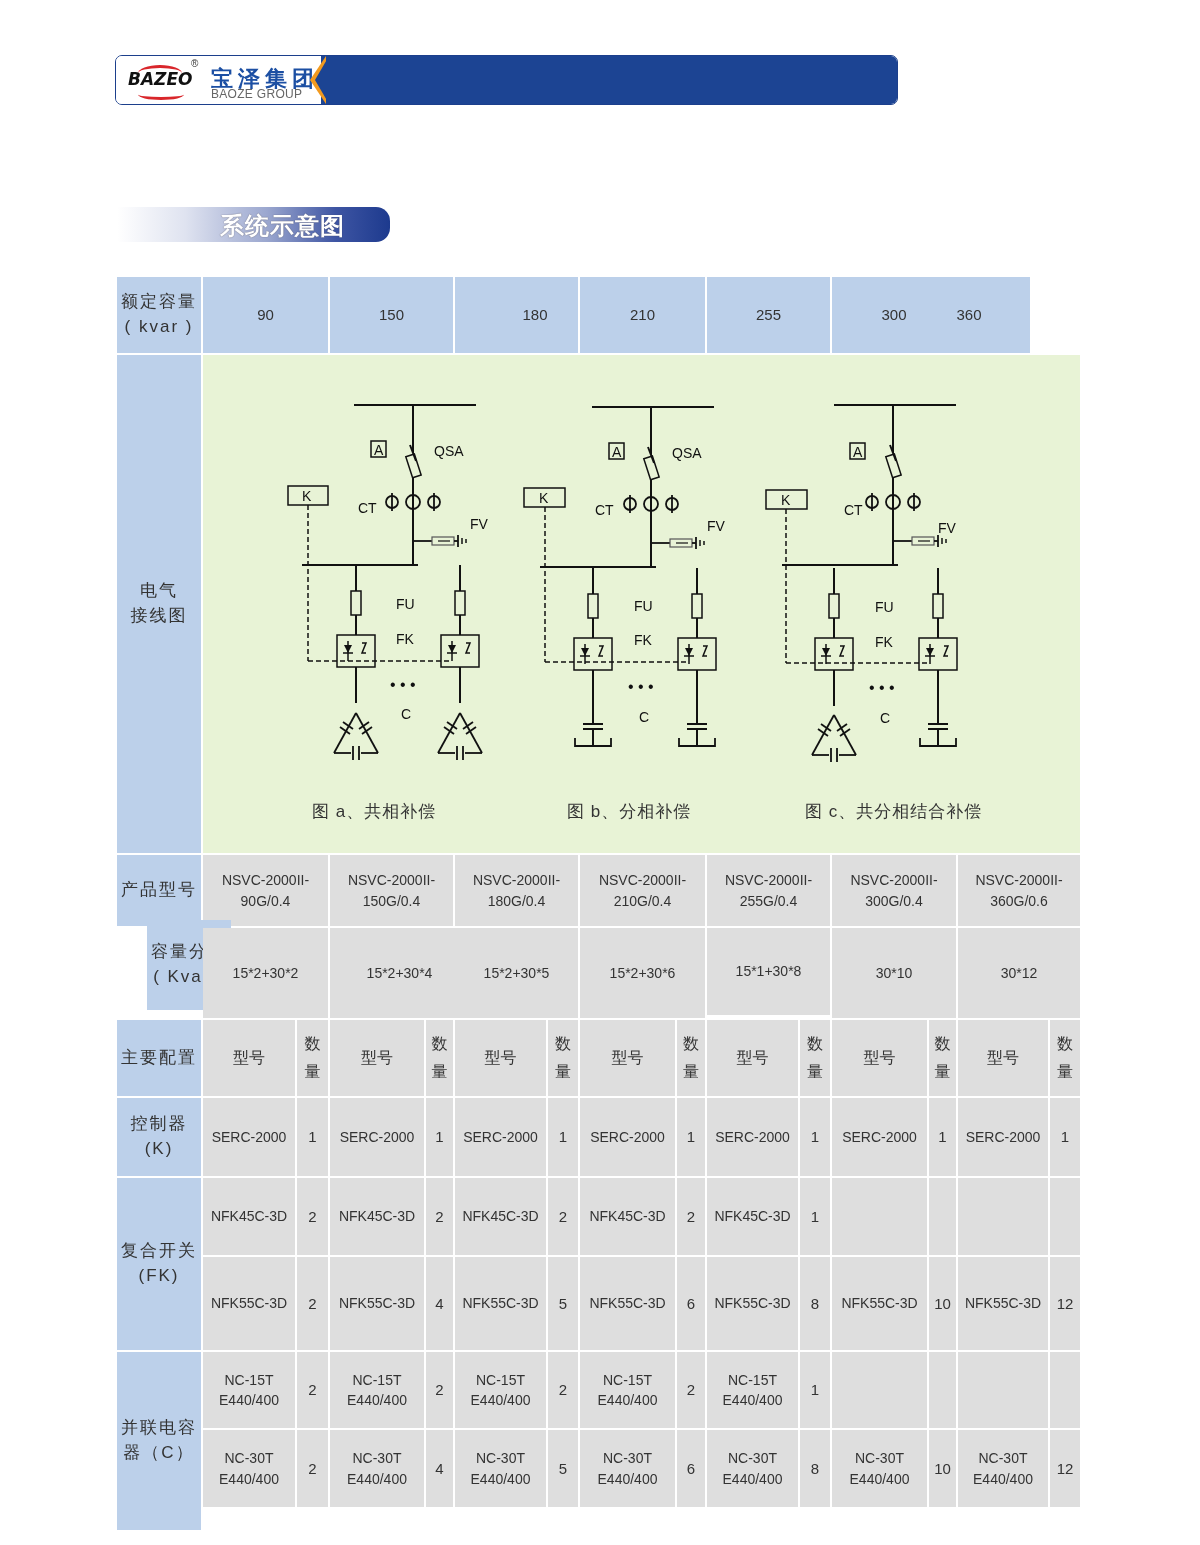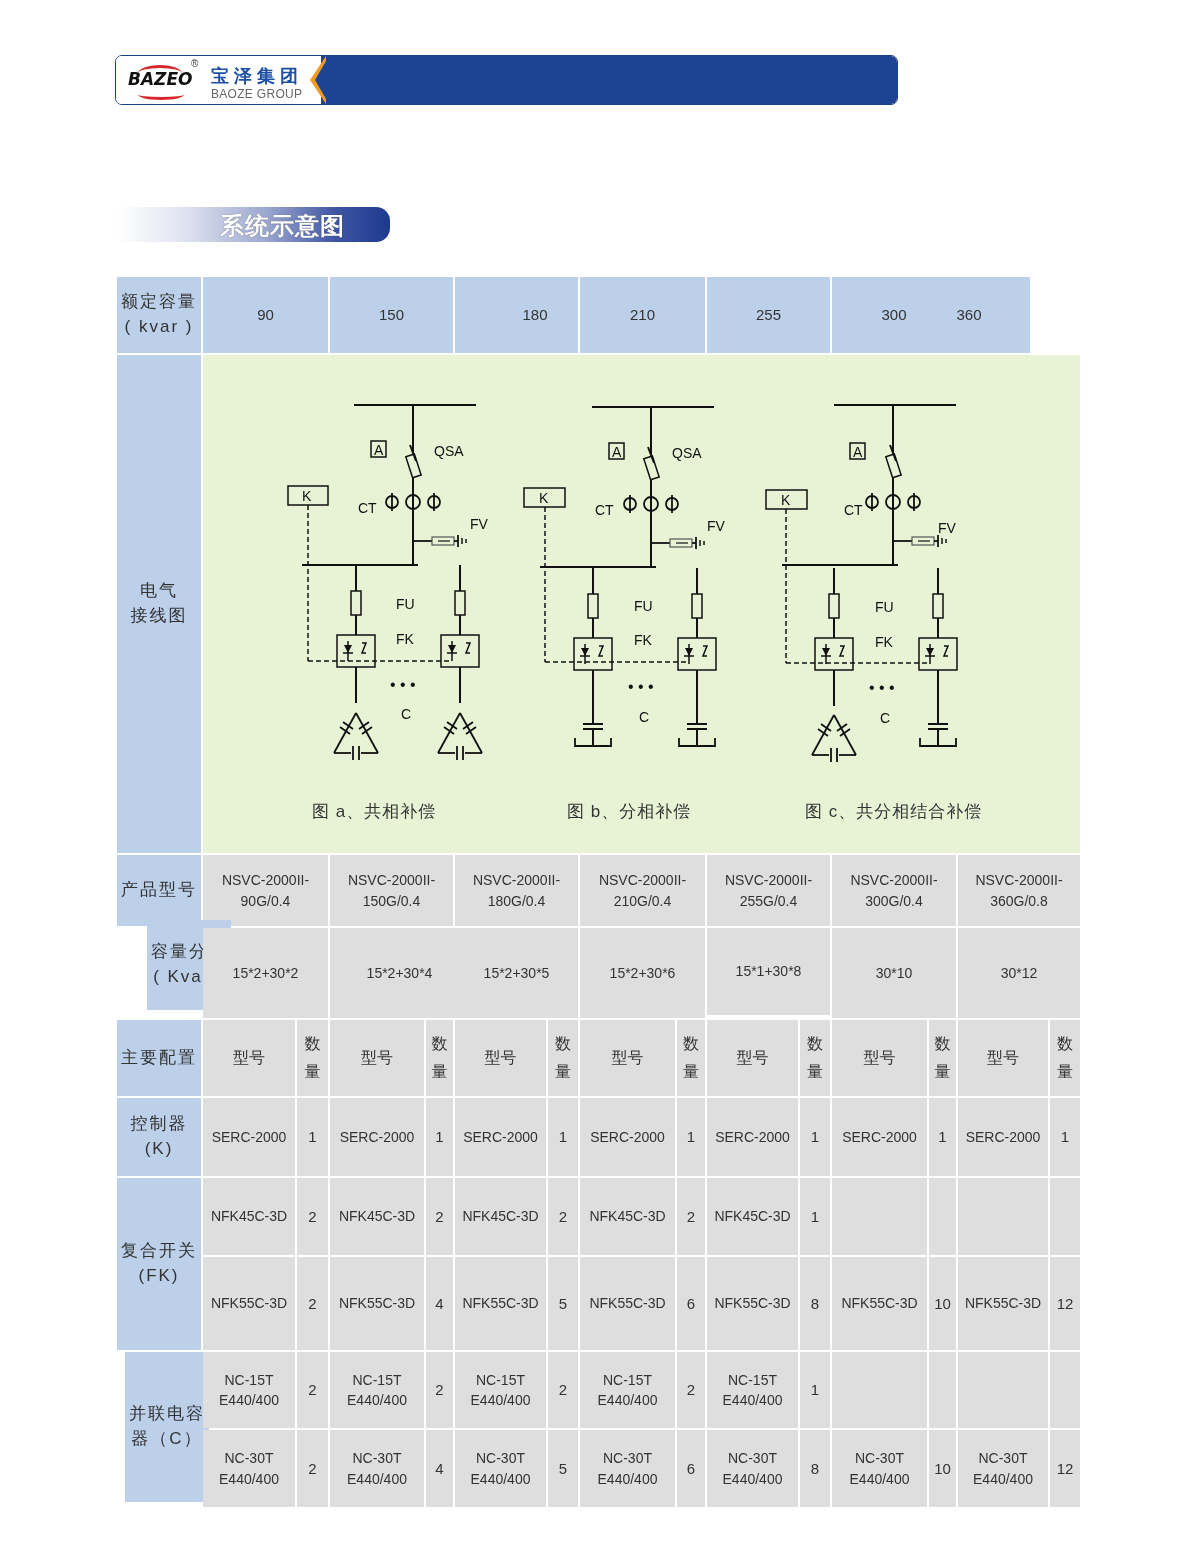--- a/index.html
+++ b/index.html
@@ -3,21 +3,21 @@
 <meta charset="utf-8">
 <style>
   html,body{margin:0;padding:0;background:#ffffff;}
   body{width:1200px;height:1545px;position:relative;overflow:hidden;font-family:"Liberation Sans","DejaVu Sans",sans-serif;color:#222;}
   .banner{position:absolute;left:115px;top:55px;width:781px;height:48px;border:1.5px solid #1c3f8c;border-radius:7px;overflow:hidden;background:#fff;}
   .banner .logo-area{position:absolute;left:0;top:0;width:205px;height:48px;background:#fff;}
   .logo-mark{position:absolute;left:12px;top:13px;font-family:"DejaVu Sans",sans-serif;font-weight:bold;font-style:italic;font-size:17px;color:#111;letter-spacing:0px;}
   .logo-swoosh{position:absolute;left:22px;top:9px;width:44px;height:14px;border-top:3px solid #d9262b;border-radius:50% 50% 0 0;}
   .logo-swoosh2{position:absolute;left:22px;top:33px;width:46px;height:8px;border-bottom:3px solid #d9262b;border-radius:0 0 50% 50%;}
   .reg{position:absolute;left:75px;top:2px;font-size:10px;color:#333;}
-  .logo-cn{position:absolute;left:95px;top:8px;font-size:18px;font-weight:bold;color:#1c4fa3;letter-spacing:5px;font-family:"DejaVu Sans",sans-serif;}
+  .logo-cn{position:absolute;left:95px;top:8px;font-size:22px;font-weight:bold;color:#1c4fa3;letter-spacing:5px;font-family:"DejaVu Sans",sans-serif;}
   .logo-en{position:absolute;left:95px;top:31px;font-size:12px;color:#666;letter-spacing:0.3px;}
   .banner .title-area{position:absolute;left:205px;top:0;right:0;height:48px;background:#1c4493;}
   .chev{position:absolute;left:194px;top:0;width:0;height:0;border-top:24px solid transparent;border-bottom:24px solid transparent;border-right:16px solid #f29a1f;}
   .chev2{position:absolute;left:199px;top:0;width:0;height:0;border-top:24px solid transparent;border-bottom:24px solid transparent;border-right:14px solid #1c4493;}
   .banner-title{position:absolute;left:232px;top:8px;font-size:25px;font-weight:bold;color:#fff;white-space:nowrap;font-family:"DejaVu Sans",sans-serif;letter-spacing:0.5px;}
 
   .section-tab{position:absolute;left:117px;top:207px;width:273px;height:35px;border-radius:0 14px 14px 0;background:linear-gradient(to right,#ffffff 0%,#dfe3f0 25%,#9ba7cf 55%,#3e55a3 80%,#1d3a8e 100%);}
   .section-title{position:absolute;left:103px;top:3px;font-size:24px;font-weight:bold;color:#fff;letter-spacing:1px;font-family:"DejaVu Sans",sans-serif;text-shadow:0 0 1px #445;}
 
   .cell{position:absolute;box-sizing:border-box;display:flex;align-items:center;justify-content:center;text-align:center;font-size:14px;color:#333;line-height:1.45;}
@@ -227,21 +227,21 @@
   <div class="cell gray vstack" style="left:707px;top:855px;width:123px;height:71px;">
       <span>NSVC-2000II-</span>
       <span>255G/0.4</span>
     </div>
   <div class="cell gray vstack" style="left:832px;top:855px;width:124px;height:71px;">
       <span>NSVC-2000II-</span>
       <span>300G/0.4</span>
     </div>
   <div class="cell gray vstack" style="left:958px;top:855px;width:122px;height:71px;">
       <span>NSVC-2000II-</span>
-      <span>360G/0.8</span>
+      <span>360G/0.6</span>
     </div>
 
   <div class="cell blue rh" style="left:117px;top:920px;width:84px;height:90px;margin-left:30px;">
     <span>容量分配</span>
     <span>( Kvar )</span>
   </div>
   <div class="cell gray" style="left:203px;top:928px;width:125px;height:90px;">15*2+30*2</div>
   <div class="cell gray" style="left:330px;top:928px;width:139px;height:90px;">15*2+30*4</div>
   <div class="cell gray" style="left:455px;top:928px;width:123px;height:90px;">15*2+30*5</div>
   <div class="cell gray" style="left:580px;top:928px;width:125px;height:90px;">15*2+30*6</div>
@@ -293,21 +293,21 @@
   <div class="cell blue rh" style="left:117px;top:1098px;width:84px;height:78px;">
     <span>控制器</span>
     <span>(K)</span>
   </div>
 
   <div class="cell blue rh" style="left:117px;top:1178px;width:84px;height:172px;">
     <span>复合开关</span>
     <span>(FK)</span>
   </div>
 
-  <div class="cell blue rh" style="left:117px;top:1352px;width:84px;height:150px;margin-left:8px;">
+  <div class="cell blue rh" style="left:117px;top:1352px;width:84px;height:178px;">
     <span>并联电容</span>
     <span>器（C）</span>
   </div>
 
   <div id="cfg-body">
       <div class="cell gray tiny" style="left:203px;top:1098px;width:92px;height:78px;">SERC-2000</div>
       <div class="cell gray qty" style="left:297px;top:1098px;width:31px;height:78px;">1</div>
       <div class="cell gray tiny" style="left:330px;top:1098px;width:94px;height:78px;">SERC-2000</div>
       <div class="cell gray qty" style="left:426px;top:1098px;width:27px;height:78px;">1</div>
       <div class="cell gray tiny" style="left:455px;top:1098px;width:91px;height:78px;">SERC-2000</div>

